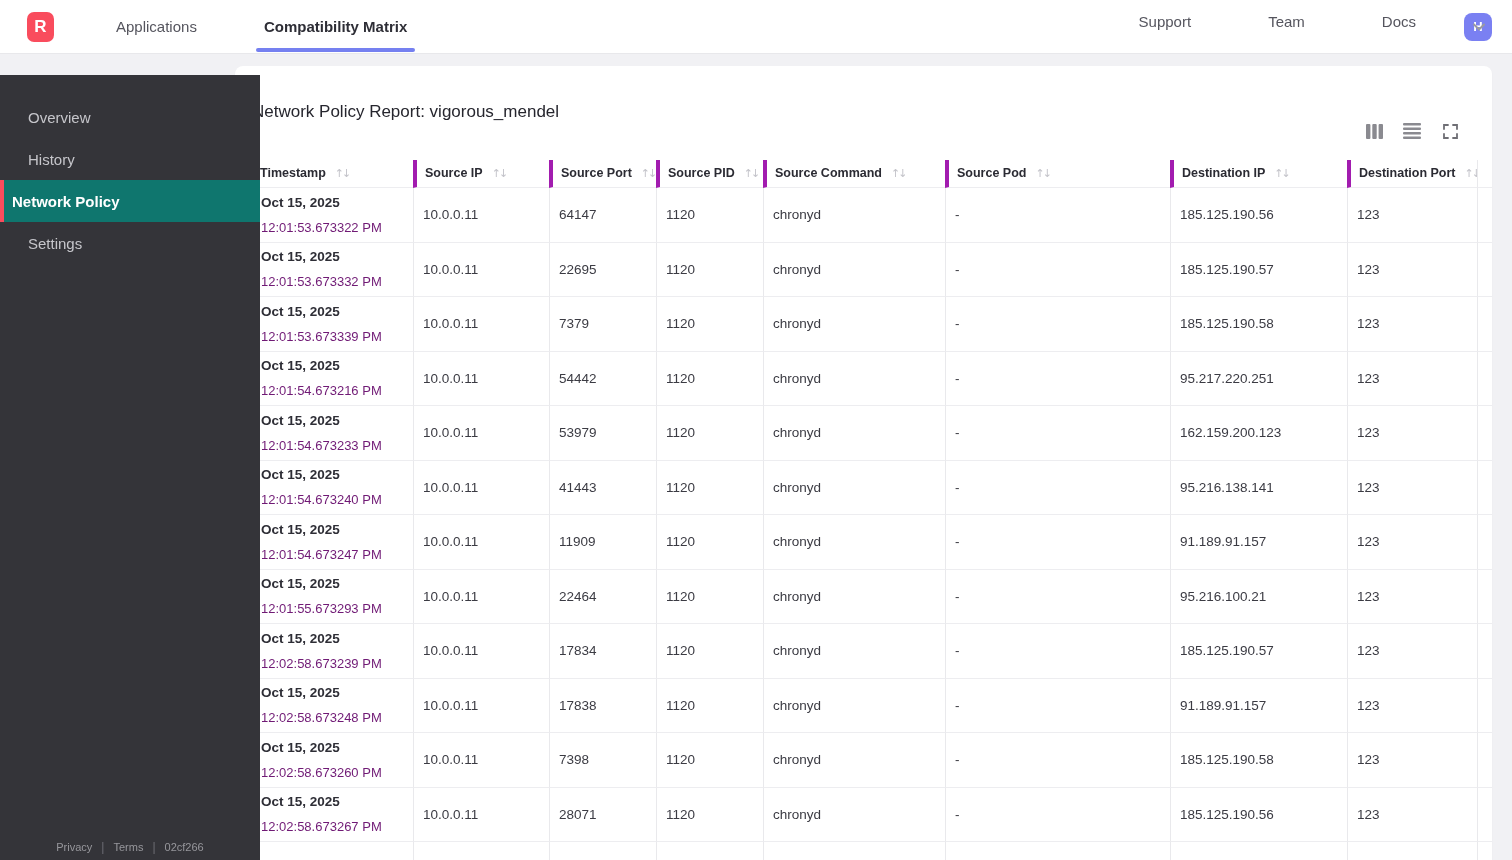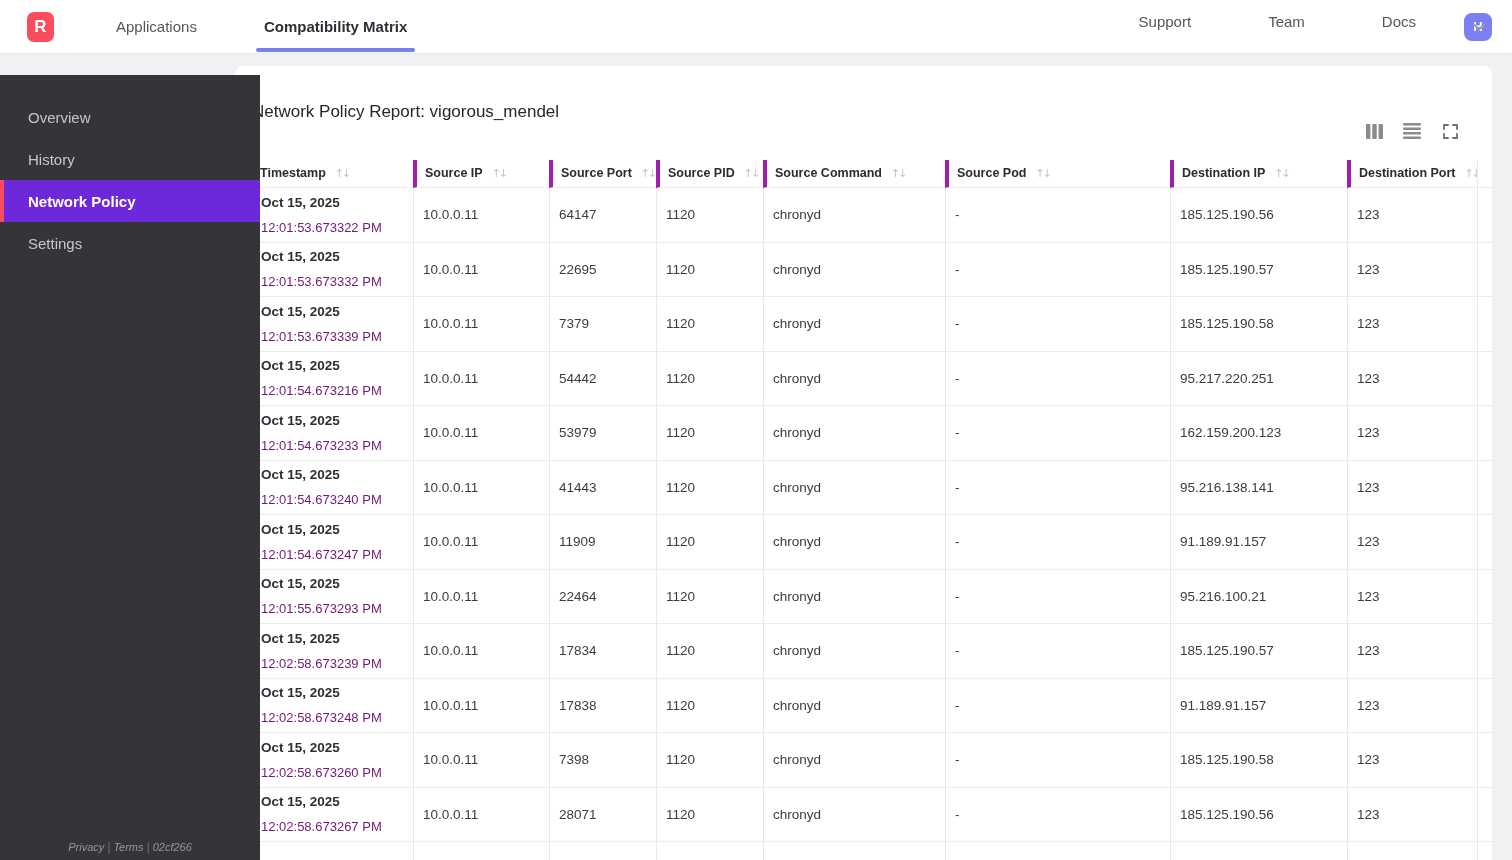--- a/index.html
+++ b/index.html
@@ -41,27 +41,27 @@
   
   .sidebar {
     position:absolute; left:0; top:54px; bottom:0; width:260px;
     background:#343439; padding-top:21px; z-index:4;margin-top:21px;
   }
   .side-item {
     height:42px; display:flex; align-items:center; padding-left:28px;
     font-size:15px; color:#c6c6cb; cursor:pointer;
   }
   .side-item.active {
-    background:#6d28d9; color:#ffffff; font-weight:600;
-    border-left:4px solid #f94c5d; padding-left:24px;
+    background:#0f766e; color:#ffffff; font-weight:600;
+    border-left:4px solid #f94c5d; padding-left:8px;
   }
   .side-footer {
     position:absolute; bottom:6px; left:0; width:100%;
-    display:flex; align-items:center; justify-content:center; gap:3px;
-    font-size:11px; color:#97979c;font-style:italic;
+    display:flex; align-items:center; justify-content:center; gap:9px;
+    font-size:11px; color:#97979c;
   }
   .side-footer .sep { color:#6d6d73; font-size:12px; }
   .side-footer .link { cursor:pointer; }
   
   .main {
     position:absolute; left:216px; top:54px; right:0; bottom:0;
     background:#f1f1f4; overflow:hidden;
   }
   .card {
     position:relative; margin:12px 20px 0 19px; height:1000px;

